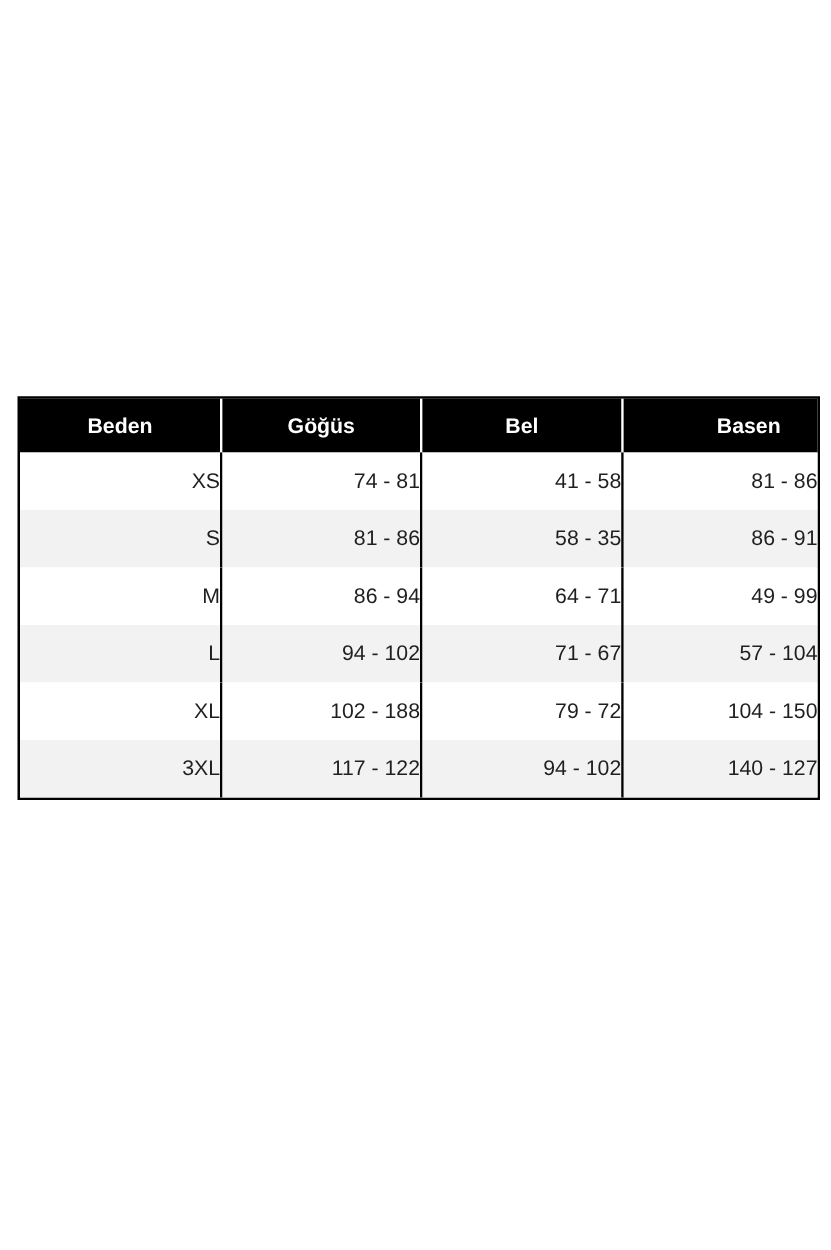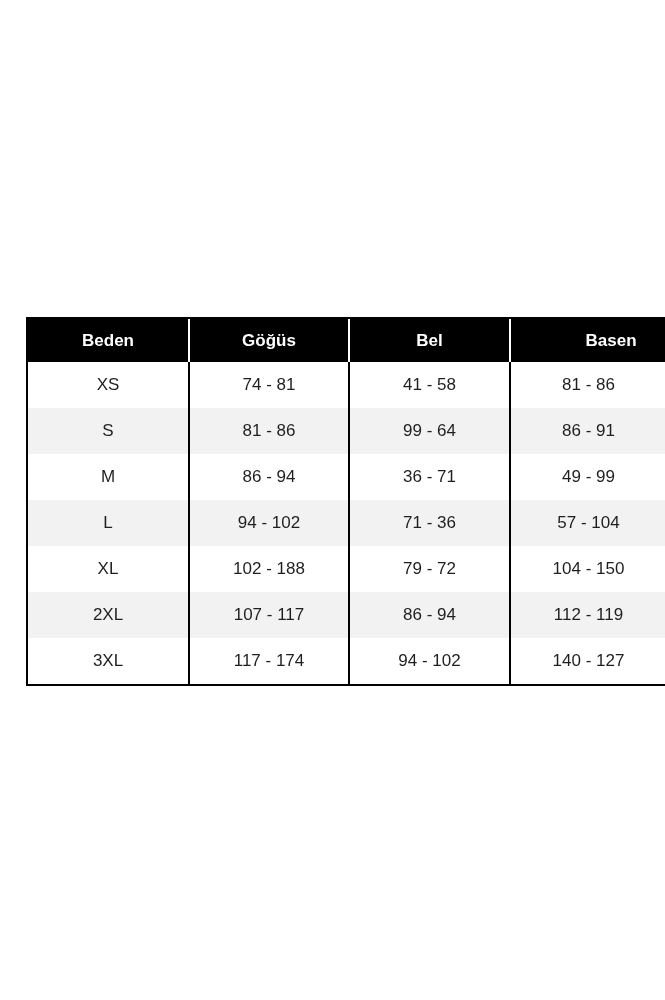--- a/index.html
+++ b/index.html
@@ -11,21 +11,21 @@
   }
   .page {
     position: relative;
     width: 665px;
     height: 1000px;
     background: #ffffff;
     overflow: hidden;
   }
   .size-table-wrap {
     position: absolute;
-    left: 26px;
+    left: 14px;
     top: 317px;
     width: 638px;
   }
   table.size-table {
     width: 638px;
     border-collapse: separate;
     border-spacing: 0;
     border: 2px solid #000000;
     table-layout: fixed;
   }
@@ -37,21 +37,21 @@
     height: 43px;
     text-align: center;
     vertical-align: middle;
     border-right: 2px solid #ffffff;
   }
   table.size-table th:last-child { border-right: none; padding-left: 45px; }
   table.size-table td {
     height: 46px;
     font-size: 17px;
     color: #1f1f1f;
-    text-align: center;
+    text-align: right;
     vertical-align: middle;
     border-right: 2px solid #000000;
     background: #ffffff;
   }
   table.size-table td:last-child { border-right: none; }
   table.size-table tbody tr:nth-child(even) td { background: #f2f2f2; }
 </style>
 </head>
 <body>
 
@@ -75,49 +75,43 @@
       <tbody>
         <tr>
           <td>XS</td>
           <td>74 - 81</td>
           <td>41 - 58</td>
           <td>81 - 86</td>
         </tr>
         <tr>
           <td>S</td>
           <td>81 - 86</td>
-          <td>99 - 64</td>
+          <td>58 - 35</td>
           <td>86 - 91</td>
         </tr>
         <tr>
           <td>M</td>
           <td>86 - 94</td>
-          <td>36 - 71</td>
+          <td>64 - 71</td>
           <td>49 - 99</td>
         </tr>
         <tr>
           <td>L</td>
           <td>94 - 102</td>
-          <td>71 - 36</td>
+          <td>71 - 67</td>
           <td>57 - 104</td>
         </tr>
         <tr>
           <td>XL</td>
           <td>102 - 188</td>
           <td>79 - 72</td>
           <td>104 - 150</td>
         </tr>
         <tr>
-          <td>2XL</td>
-          <td>107 - 117</td>
-          <td>86 - 94</td>
-          <td>112 - 119</td>
-        </tr>
-        <tr>
           <td>3XL</td>
-          <td>117 - 174</td>
+          <td>117 - 122</td>
           <td>94 - 102</td>
           <td>140 - 127</td>
         </tr>
       </tbody>
     </table>
   </div>
 </div>
 
 </body></html>

